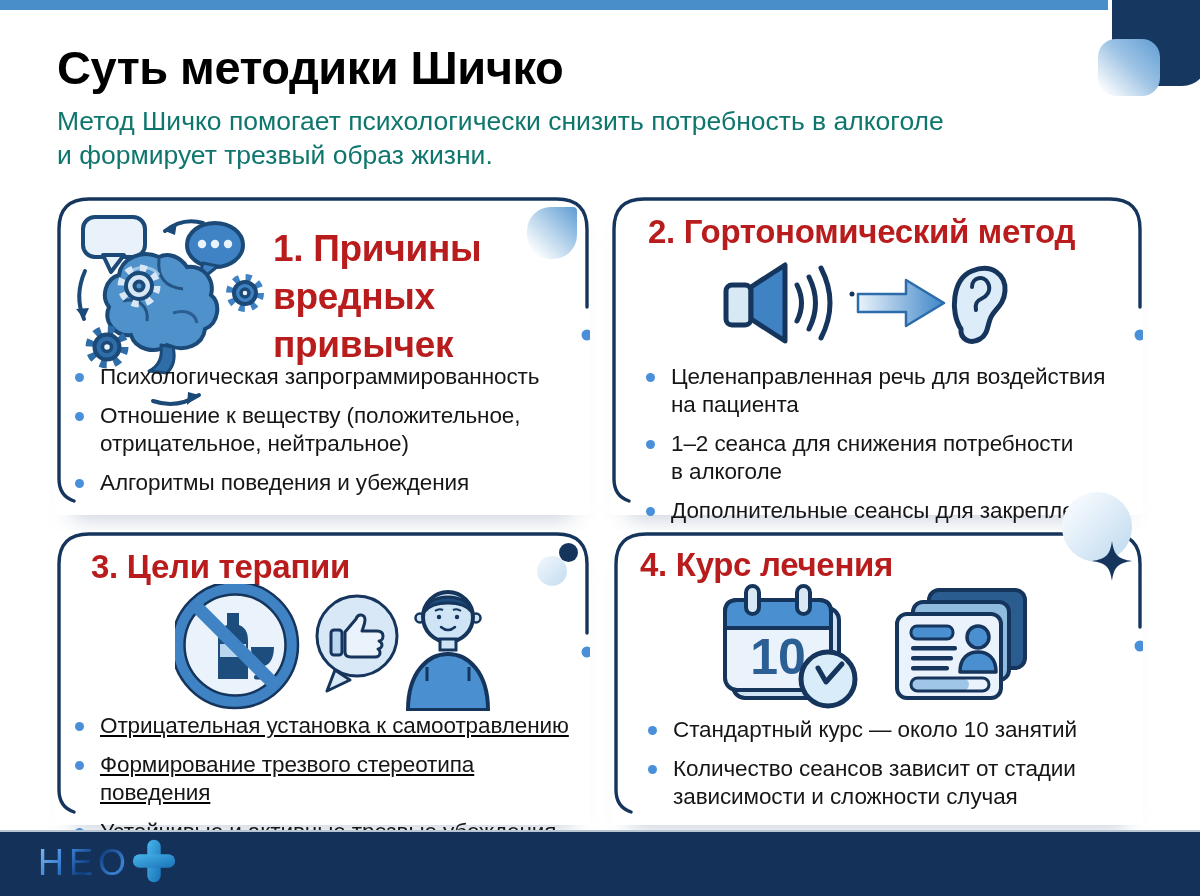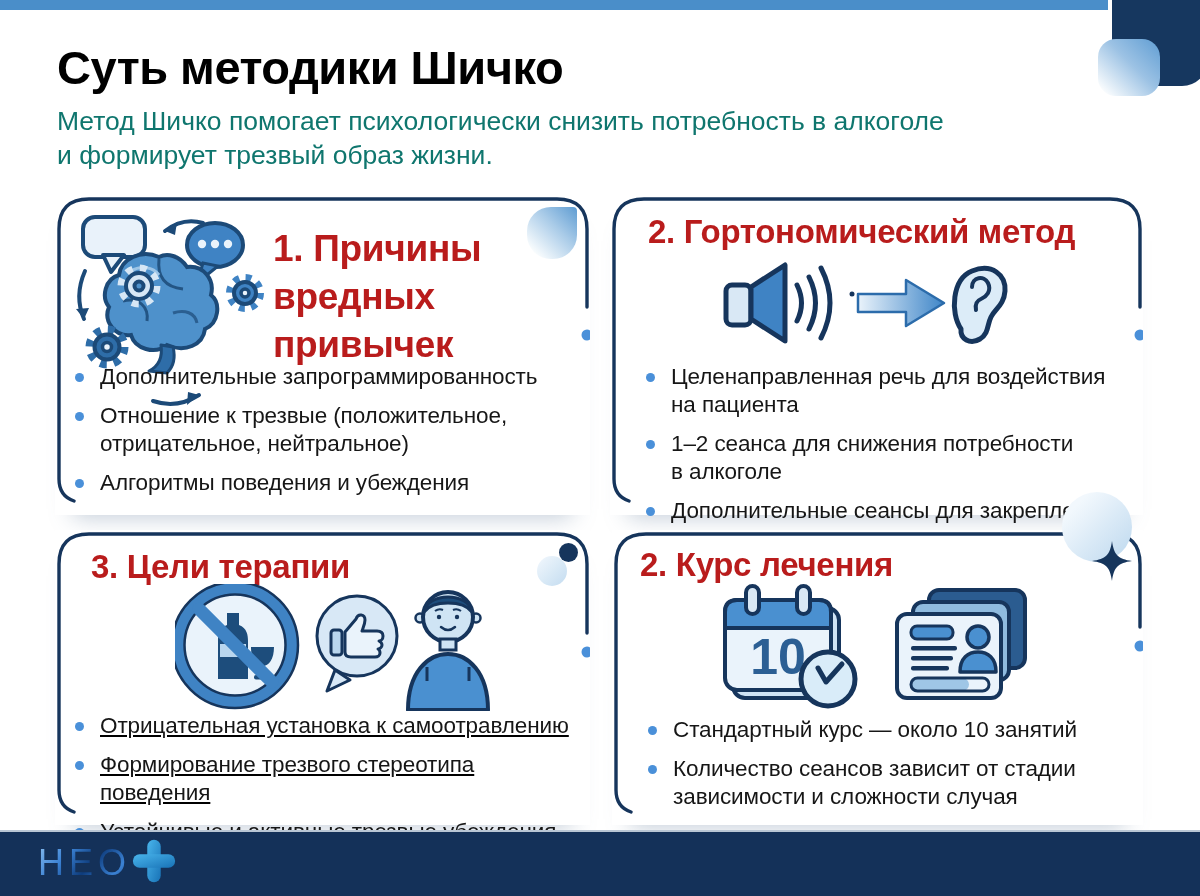--- a/index.html
+++ b/index.html
@@ -106,25 +106,25 @@
         <circle r="4.5" fill="#eaf3fb" stroke="#1c4a78" stroke-width="3.5"></circle>
       </g>
     </svg>
 
     <div class="card-title" style="left:218px;top:30px;width:300px;font-size:37px;line-height:1.3;">1. Причины
 вредных
 привычек</div>
     <ul class="bullets" style="left:20px;top:168px;width:500px;">
       <li>
           <span class="dot"></span>
-          <span class="bullet-text">Дополнительные запрограммированность</span>
-        </li>
-      <li>
-          <span class="dot"></span>
-          <span class="bullet-text">Отношение к трезвые (положительное,
+          <span class="bullet-text">Психологическая запрограммированность</span>
+        </li>
+      <li>
+          <span class="dot"></span>
+          <span class="bullet-text">Отношение к веществу (положительное,
 отрицательное, нейтральное)</span>
         </li>
       <li>
           <span class="dot"></span>
           <span class="bullet-text">Алгоритмы поведения и убеждения</span>
         </li>
     </ul>
   </div>
 
   <div class="card" style="left:610px;top:195px;width:533px;height:320px;">
@@ -237,21 +237,21 @@
         </li>
     </ul>
   </div>
 
   <div class="card" style="left:612px;top:530px;width:531px;height:295px;">
     <svg class="card-border" width="531" height="295" viewBox="0 0 531 295">
       <path d="M528 97 L528 34 Q528 4 498 4 L34 4 Q4 4 4 34 L4 260 Q4 277 19 282" fill="none" stroke="#16355c" stroke-width="3.4" stroke-linecap="round"></path>
       <circle cx="528" cy="116" r="5.5" fill="#4a90d9"></circle>
     </svg>
 
-    <div class="card-title" style="left:28px;top:14px;">2. Курс лечения</div>
+    <div class="card-title" style="left:28px;top:14px;">4. Курс лечения</div>
 
     <svg class="icon-abs" style="left:100px;top:50px;" width="330" height="132" viewBox="0 0 330 132">
 
       <g>
         <rect x="21" y="28" width="106" height="90" rx="12" fill="#cfe3f4" stroke="#16355c" stroke-width="4"></rect>
         <rect x="13" y="20" width="106" height="90" rx="12" fill="#eaf3fb" stroke="#16355c" stroke-width="4"></rect>
         <path d="M13 32 q0-12 12-12 h82 q12 0 12 12 v16 H13 Z" fill="#4a90d0" stroke="#16355c" stroke-width="4"></path>
         <rect x="34" y="6" width="13" height="28" rx="6.5" fill="#d9e8f5" stroke="#16355c" stroke-width="4"></rect>
         <rect x="85" y="6" width="13" height="28" rx="6.5" fill="#d9e8f5" stroke="#16355c" stroke-width="4"></rect>
         <text x="66" y="94" text-anchor="middle" font-family="Liberation Sans, DejaVu Sans, sans-serif" font-size="50" font-weight="bold" fill="#2c5f94">10</text>

